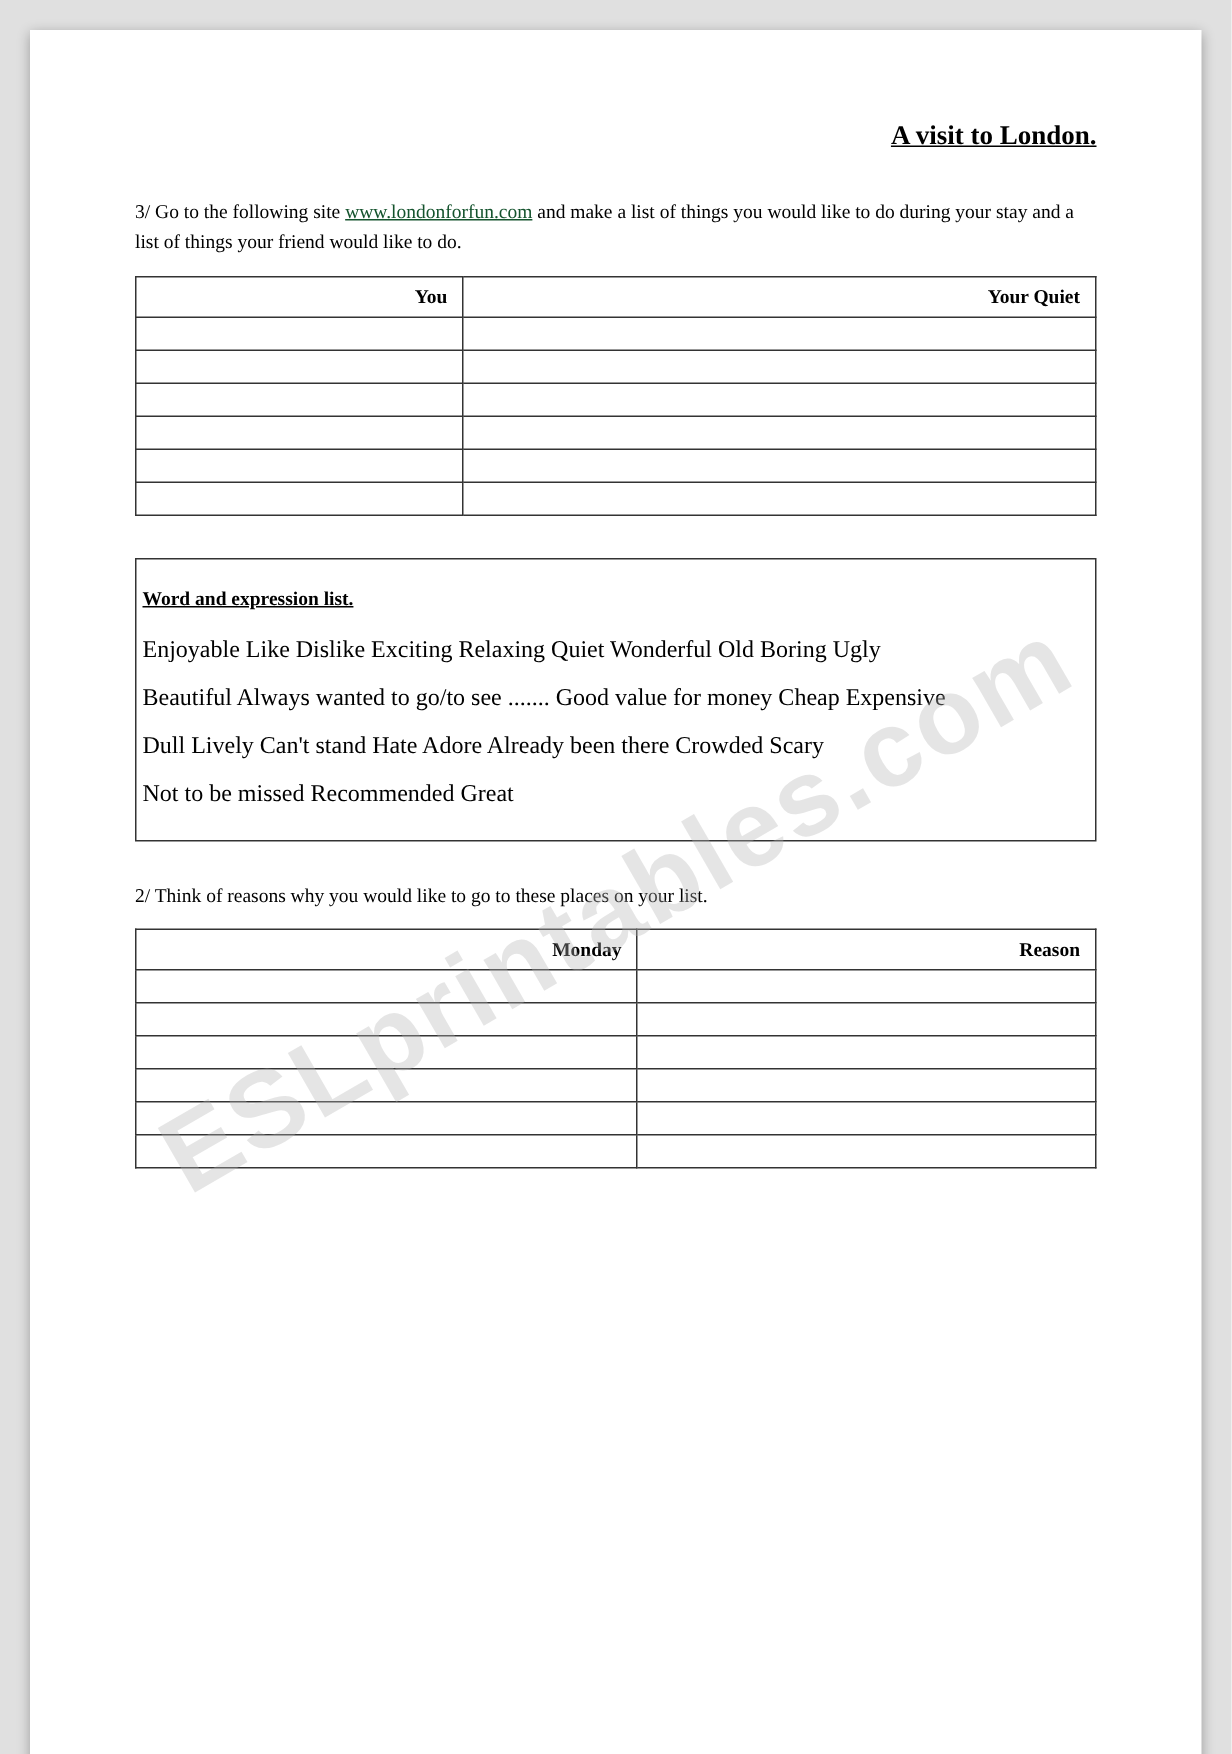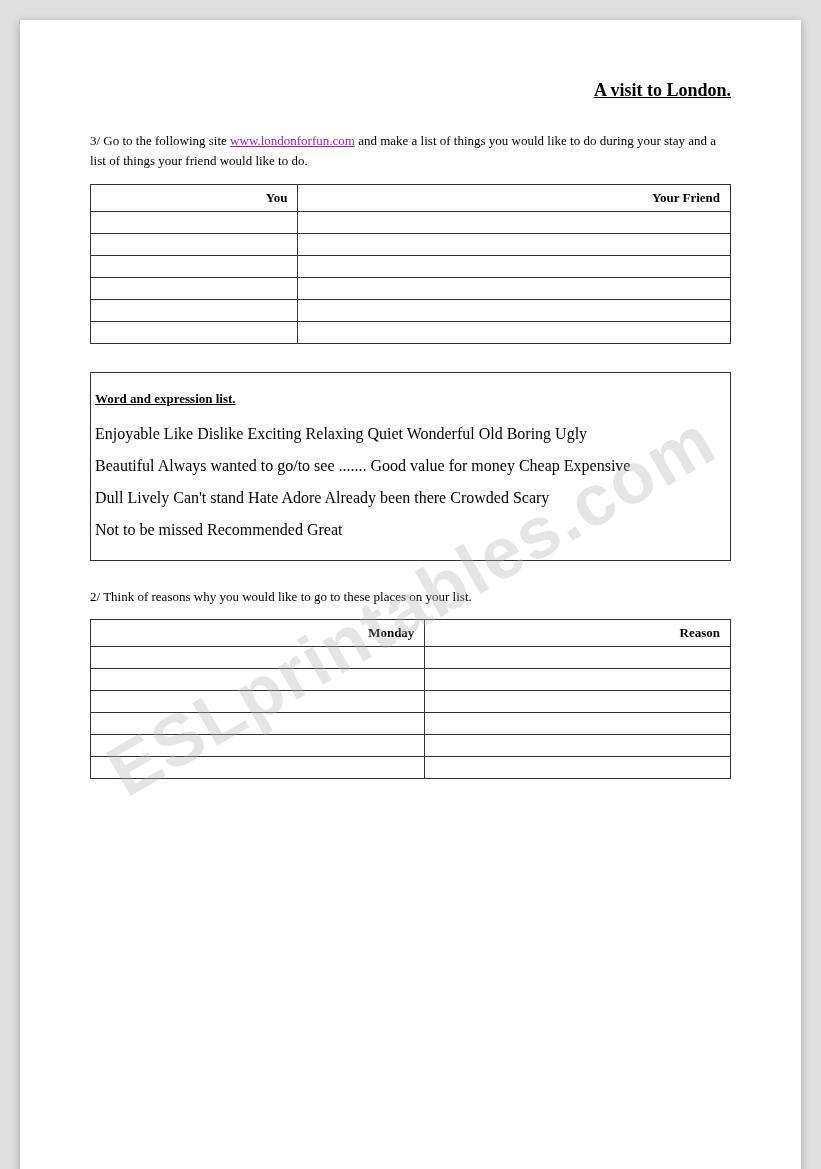--- a/index.html
+++ b/index.html
@@ -50,21 +50,21 @@
     }
 
     .instruction {
       font-size: 13px;
       margin-bottom: 14px;
       line-height: 1.5;
       font-family: 'Times New Roman', Times, serif;
     }
 
     .instruction a {
-      color: #a21caf;
+      color: #14532d;
       text-decoration: underline;
     }
 
     .two-col-table {
       width: 100%;
       border-collapse: collapse;
       margin-bottom: 28px;
     }
 
     .two-col-table th {
@@ -123,21 +123,21 @@
 
 
   <p class="instruction">
     <span>3/ Go to the following site </span><a href="#">www.londonforfun.com</a><span> and  make a list of things you would like to do during your stay and a list of things your friend would like to do.</span>
   </p>
 
   <table class="two-col-table">
     <thead>
       <tr>
         <th>You</th>
-        <th>Your Friend</th>
+        <th>Your Quiet</th>
       </tr>
     </thead>
     <tbody>
       <tr>
           <td></td>
           <td></td>
         </tr>
       <tr>
           <td></td>
           <td></td>

